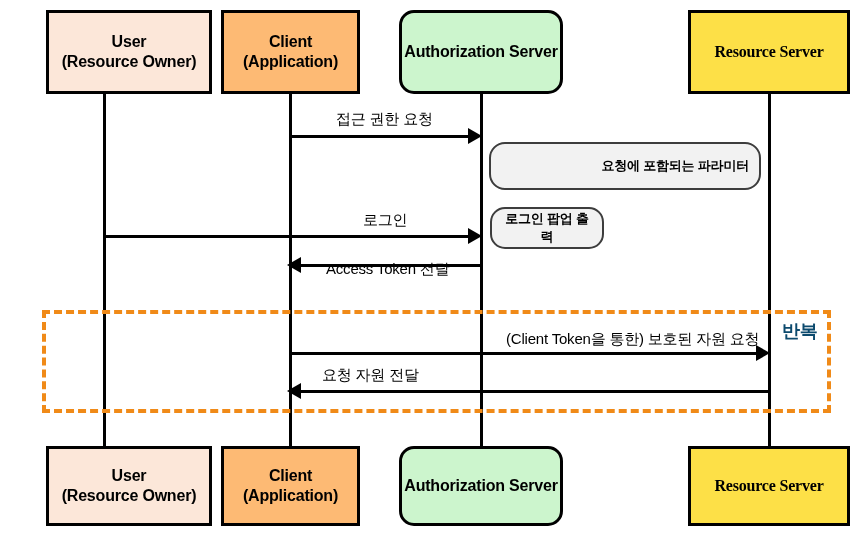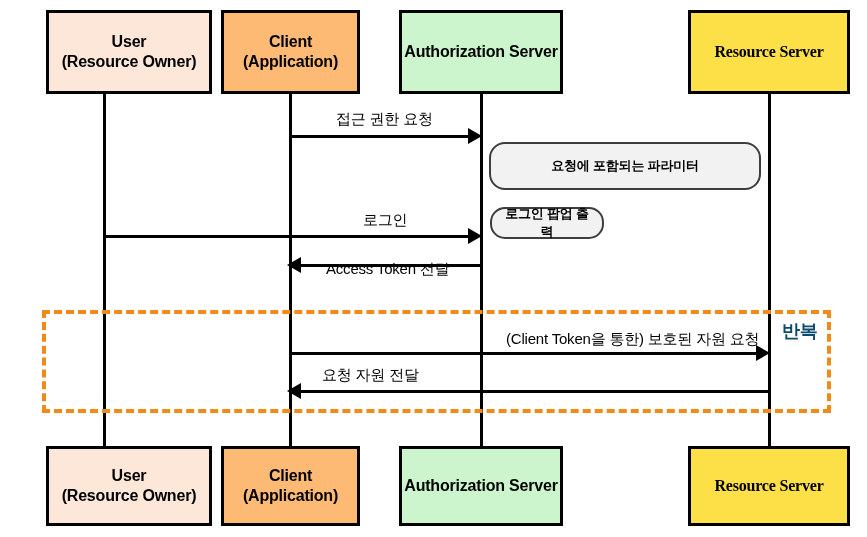--- a/index.html
+++ b/index.html
@@ -29,21 +29,21 @@
     text-align: center;
     font-weight: bold;
     font-size: 16px;
     line-height: 1.25;
     color: #000000;
     letter-spacing: -0.2px;
   }
   .actor-box .line2 { display: block; }
   .actor-user   { background: #fce7d9; margin-left: 29px; }
   .actor-client { background: #fdba74; }
-  .actor-auth   { background: #ccf5cd; }
+  .actor-auth   { background: #ccf5cd; border-radius: 15px; }
   .actor-res    { background: #fde047; font-family: Liberation Serif, serif; }
 
   
   .lifeline {
     position: absolute;
     width: 3px;
     background: #000000;
   }
 
   
@@ -130,29 +130,29 @@
 
   <div class="lifeline" style="left:103px; top:94px; height:352px;"></div>
   <div class="lifeline" style="left:289px; top:94px; height:352px;"></div>
   <div class="lifeline" style="left:480px; top:94px; height:352px;"></div>
   <div class="lifeline" style="left:768px; top:94px; height:352px;"></div>
 
   <div class="msg-label" style="left:336px; top:110px;">접근 권한 요청</div>
   <div class="msg-line" style="left:289px; top:135px; width:181px;"></div>
   <div class="arrow-head arrow-right" style="left:468px; top:128px;"></div>
 
-  <div class="note" style="left:489px; top:142px; width:272px; height:48px;">
+  <div class="note" style="left:489px; top:142px; width:272px; height:48px;align-items:flex-end;">
     <span class="note-title">요청에 포함되는 파라미터</span>
   </div>
 
   <div class="msg-label" style="left:363px; top:211px;">로그인</div>
   <div class="msg-line" style="left:103px; top:235px; width:367px;"></div>
   <div class="arrow-head arrow-right" style="left:468px; top:228px;"></div>
 
-  <div class="note" style="left:490px; top:207px; width:114px; height:32px; border-radius:15px;text-align:center;">
+  <div class="note" style="left:490px; top:207px; width:114px; height:42px; border-radius:15px;text-align:center;">
     <span class="note-title">로그인 팝업 출력</span>
   </div>
 
   <div class="msg-line" style="left:289px; top:264px; width:192px;"></div>
   <div class="arrow-head arrow-left" style="left:287px; top:257px;"></div>
   <div class="msg-label" style="left:326px; top:260px;">Access Token 전달</div>
 
   <div class="loop-frame" style="left:42px; top:310px; width:789px; height:103px;"></div>
   <div class="loop-label" style="left:782px; top:319px;">반복</div>
 

